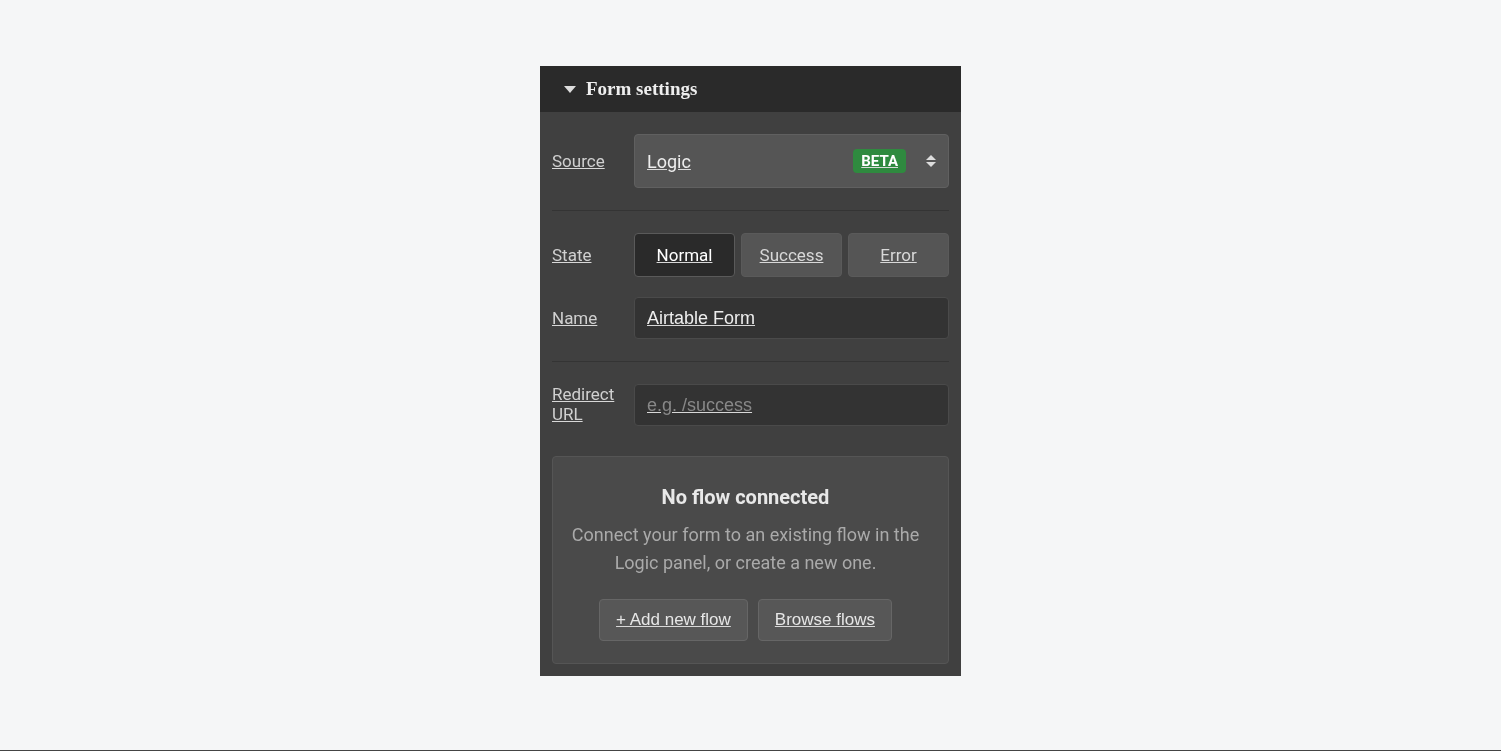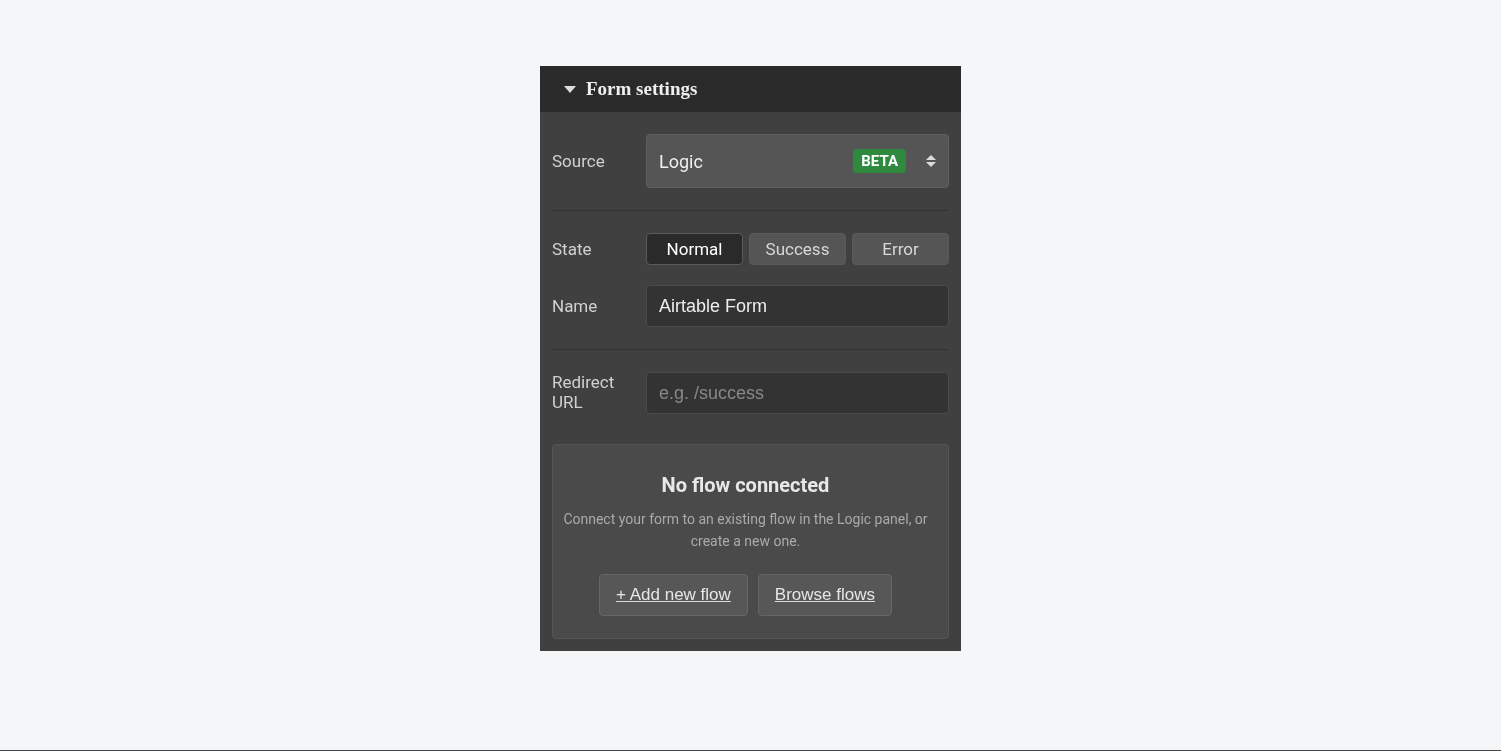--- a/index.html
+++ b/index.html
@@ -43,22 +43,22 @@
     padding: 12px 12px;
   }
   .divider {
     height: 1px;
     background: #343434;
     margin: 0 12px;
   }
   .row {
     display: flex;
     align-items: center;
-    gap: 12px;
     padding: 10px 0;
+    text-decoration: underline;
   }
   .row.top-align { align-items: flex-start; }
   .label {
     width: 82px;
     flex-shrink: 0;
     color: #d0d0d0;
     font-size: 17px;
   }
   .select {
     flex: 1;
@@ -104,21 +104,21 @@
     border-right: 5px solid transparent;
     border-top: 5px solid #ddd;
   }
   .seg {
     flex: 1;
     display: flex;
     gap: 6px;
   }
   .seg-btn {
     flex: 1;
-    height: 32px;
+    height: 44px;
     background: #555;
     border: 1px solid #5a5a5a;
     border-radius: 4px;
     color: #d8d8d8;
     font-size: 17px;
     display: flex;
     align-items: center;
     justify-content: center;
     cursor: pointer;
   }
@@ -147,21 +147,21 @@
     text-align: center;
   }
   .flow-title {
     color: #e8e8e8;
     font-weight: 700;
     font-size: 20px;
     margin-bottom: 12px;
   }
   .flow-desc {
     color: #aaa;
-    font-size: 14px;
+    font-size: 18px;
     line-height: 1.55;
     margin-bottom: 22px;
   }
   .flow-actions {
     display: flex;
     gap: 10px;
     justify-content: center;
     text-decoration: underline;
   }
   .flow-btn {

